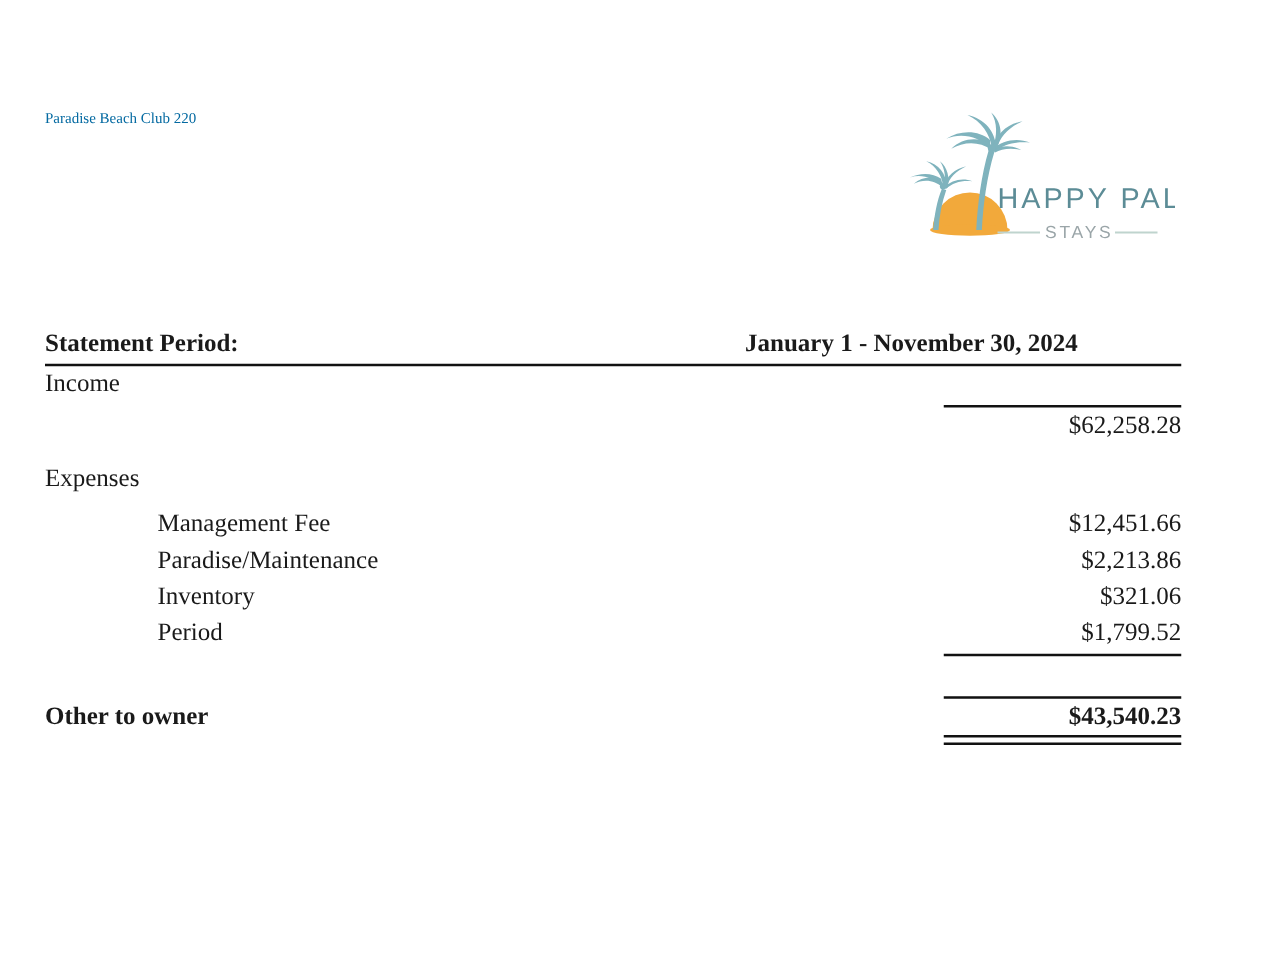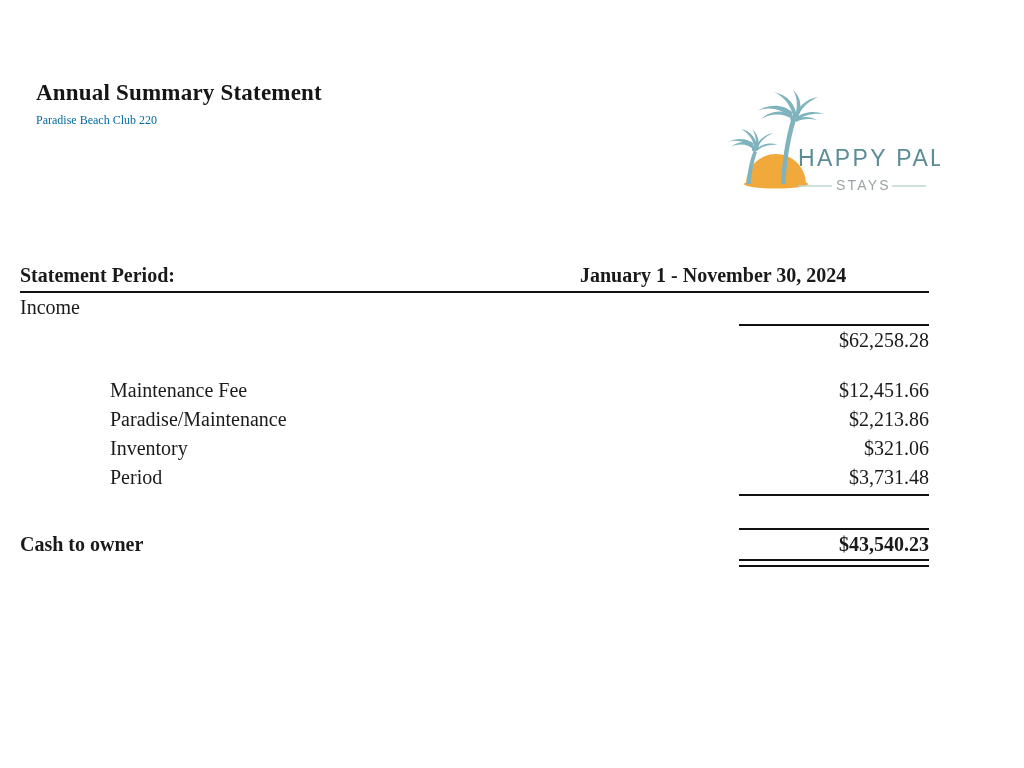--- a/index.html
+++ b/index.html
@@ -56,21 +56,21 @@
     left: 712px;
     top: 80px;
     width: 228px;
     height: 130px;
   }
   .logo svg { display: block; }
 
   
   .statement {
     position: absolute;
-    left: 20px;
+    left: 36px;
     top: 261px;
     width: 909px;
   }
   table.sheet {
     width: 100%;
     border-collapse: collapse;
     table-layout: fixed;
   }
   table.sheet td {
     padding: 0;
@@ -150,21 +150,20 @@
     white-space: nowrap;
     letter-spacing: 0.4px;
   }
 </style>
 </head>
 <body>
 
 <div class="page">
 
   <div class="header">
-    <div class="doc-title">Annual Summary Statement</div>
     <div class="doc-subtitle">Paradise Beach Club 220</div>
   </div>
 
   <div class="logo">
     <svg width="228" height="130" viewBox="0 0 228 130" xmlns="http://www.w3.org/2000/svg">
 
       <g>
         <path d="M34 104 A30 30 0 0 1 94 104 Z" fill="#F2A93B"></path>
         <ellipse cx="64" cy="104" rx="32" ry="4.5" fill="#F2A93B"></ellipse>
       </g>
@@ -236,47 +235,52 @@
         <tr>
           <td class="label-col"></td>
           <td class="spacer-col"></td>
           <td class="amount-col">$62,258.28</td>
         </tr>
 
         <tr class="spacer-row">
           <td colspan="3"></td>
         </tr>
 
+        <tr class="section-head">
+          <td class="label-col">Expenses</td>
+          <td class="spacer-col"></td>
+          <td class="amount-col"></td>
+        </tr>
 
         <tr class="spacer-row-small">
           <td colspan="3"></td>
         </tr>
 
         <tr class="line-item">
-          <td class="label-col">Maintenance Fee</td>
+          <td class="label-col">Management Fee</td>
           <td class="spacer-col"></td>
           <td class="amount-col">$12,451.66</td>
         </tr>
 
         <tr class="line-item">
           <td class="label-col">Paradise/Maintenance</td>
           <td class="spacer-col"></td>
           <td class="amount-col">$2,213.86</td>
         </tr>
 
         <tr class="line-item">
           <td class="label-col">Inventory</td>
           <td class="spacer-col"></td>
           <td class="amount-col">$321.06</td>
         </tr>
 
         <tr class="line-item">
           <td class="label-col">Period</td>
           <td class="spacer-col"></td>
-          <td class="amount-col">$3,731.48</td>
+          <td class="amount-col">$1,799.52</td>
         </tr>
 
         <tr>
           <td></td>
           <td></td>
           <td class="subtotal-rule-cell">
             <div class="ruleline"></div>
           </td>
         </tr>
 
@@ -287,21 +291,21 @@
 
         <tr>
           <td></td>
           <td></td>
           <td class="subtotal-rule-cell">
             <div class="ruleline"></div>
           </td>
         </tr>
 
         <tr class="total-row">
-          <td class="label-col">Cash to owner</td>
+          <td class="label-col">Other to owner</td>
           <td class="spacer-col"></td>
           <td class="amount-col">$43,540.23</td>
         </tr>
 
         <tr>
           <td></td>
           <td></td>
           <td class="double-rule-cell">
             <div class="double-rule"></div>
           </td>

